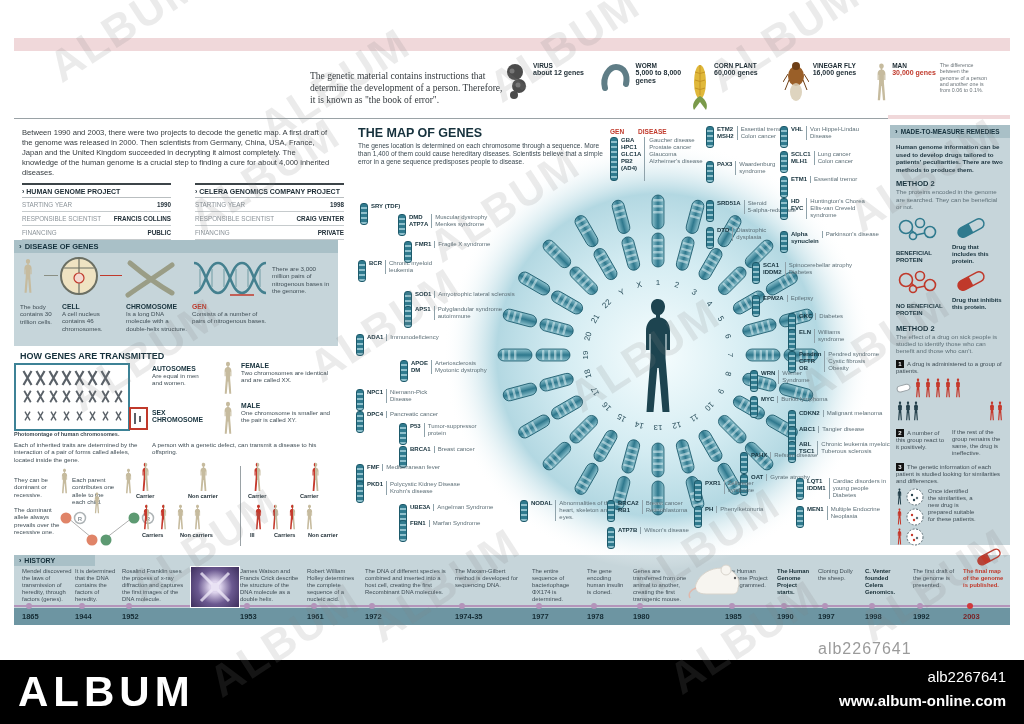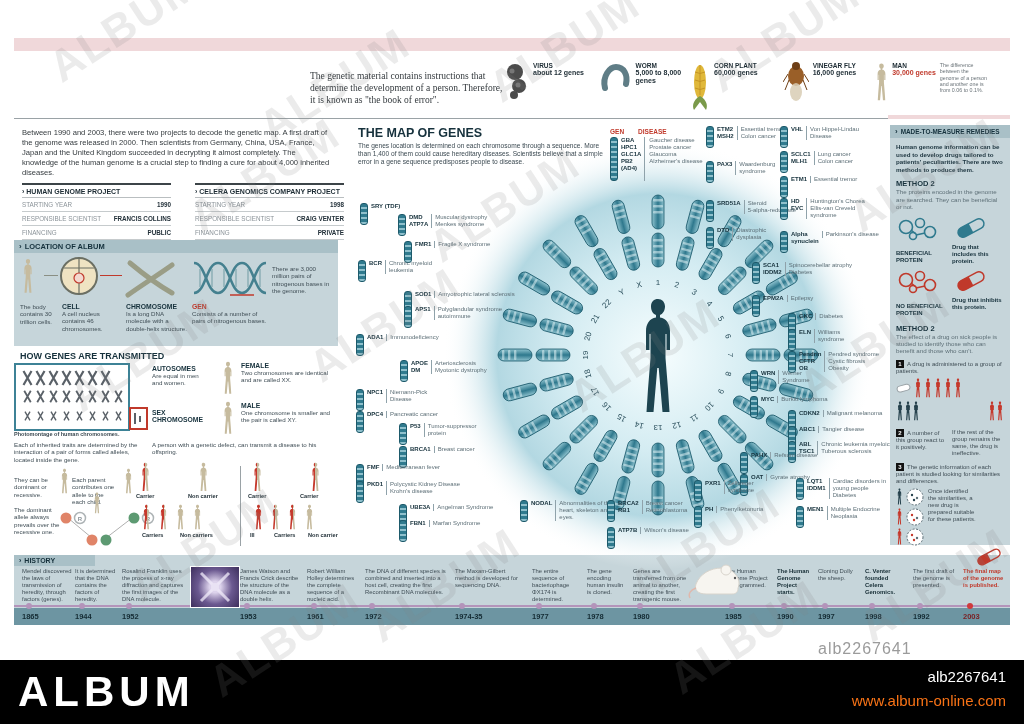--- a/index.html
+++ b/index.html
@@ -168,21 +168,21 @@
         <div class="prow">
           <span>FINANCING</span>
           <span class="v">PRIVATE</span>
         </div>
       </div>
     </div>
 
   <div class="abs panel" style="left:14px;top:240px;width:324px;height:106px;">
     <div class="panel-head">
         <span class="chev">›</span>
-      <span>LOCATION OF ALBUM</span>
+      <span>DISEASE OF GENES</span>
       </div>
     <div id="location-body" style="position:relative;width:100%;height:93px;">
         <div style="position: absolute; left: 8px; top: 5px;"><svg width="12" height="36" viewBox="0 0 40 120">
             <use href="#person-path" fill="#c6bb9e"></use>
           </svg></div>
         <div style="position: absolute; left: 44px; top: 2px;"><svg width="42" height="42" viewBox="0 0 42 42">
             <circle cx="21" cy="21" r="18" fill="#efe3c2" stroke="#6b6f63" stroke-width="2"></circle>
             <path d="M21 4 L21 38 M6 13 L36 13" stroke="#6b6f63" stroke-width="1.2"></path>
             <circle cx="21" cy="23" r="5" fill="#f3d9cf" stroke="#c0392b" stroke-width="1.2"></circle>
           </svg></div>
@@ -1374,21 +1374,21 @@
       <div class="dot" style="left: 917px; top: 603px;"></div>
       <div class="ev" style="left: 963px; top: 568px; width: 44px; font-weight: bold; color: rgb(192, 57, 43);">The final map of the genome is published.</div>
       <div class="yr" style="left: 963px; top: 612px; color: rgb(122, 31, 34);">2003</div>
       <div class="dot" style="left: 967px; top: 603px; background: rgb(208, 58, 60);"></div>
     </div>
 
   <div class="abs" style="left:818px;top:640px;font-size:16px;color:#9b9b9b;letter-spacing:1px;">alb2267641</div>
   <div class="abs blackbar" style="left:0;top:660px;width:1024px;height:64px;">
     <div class="abs brand" style="left:18px;top:8px;">ALBUM</div>
     <div class="abs" style="right:18px;top:8px;color:#fff;font-size:15px;">alb2267641</div>
-    <div class="abs" style="right:18px;top:32px;color:#f97316;font-size:15px;">www.album-online.com</div>
+    <div class="abs" style="right:18px;top:32px;color:#ffffff;font-size:15px;font-weight:bold;">www.album-online.com</div>
   </div>
 
   <div id="watermarks">
       <div class="wm" style="left: 40px; top: 0px;">ALBUM</div>
       <div class="wm" style="left: 250px; top: 60px;">ALBUM</div>
       <div class="wm" style="left: 480px; top: 20px;">ALBUM</div>
       <div class="wm" style="left: 700px; top: 10px;">ALBUM</div>
       <div class="wm" style="left: 180px; top: 150px;">ALBUM</div>
       <div class="wm" style="left: 420px; top: 180px;">ALBUM</div>
       <div class="wm" style="left: 840px; top: 150px;">ALBUM</div>

